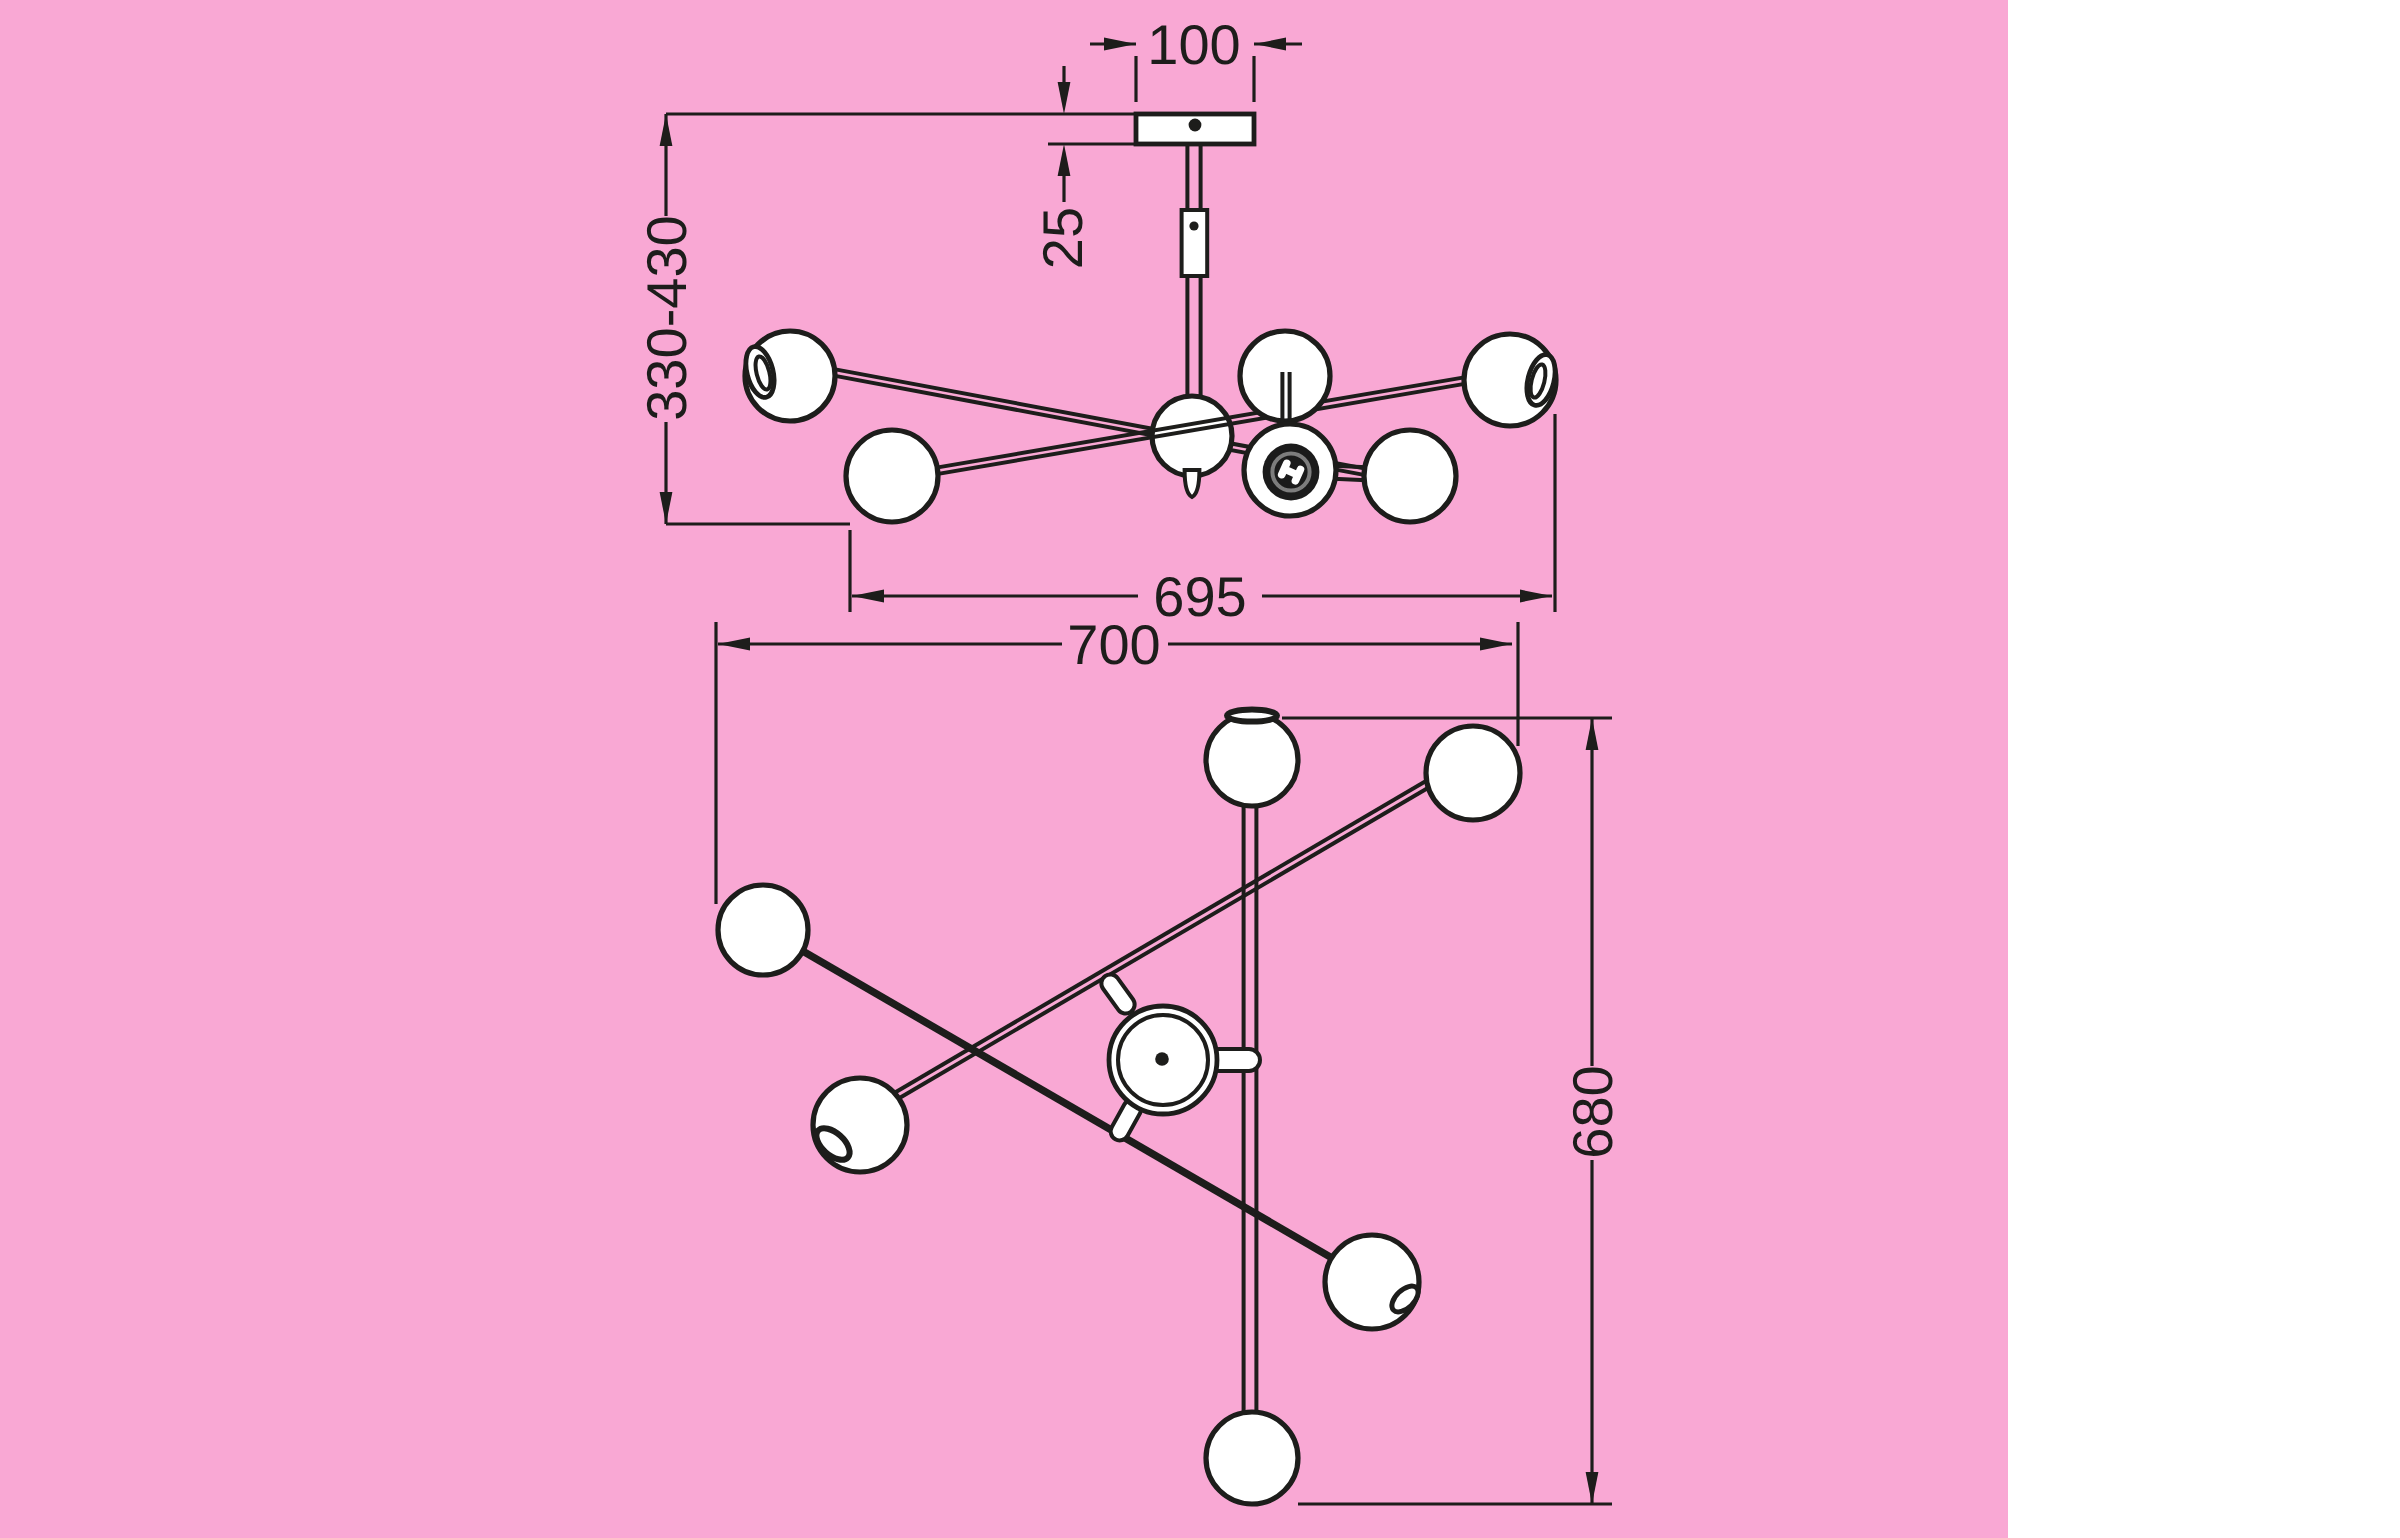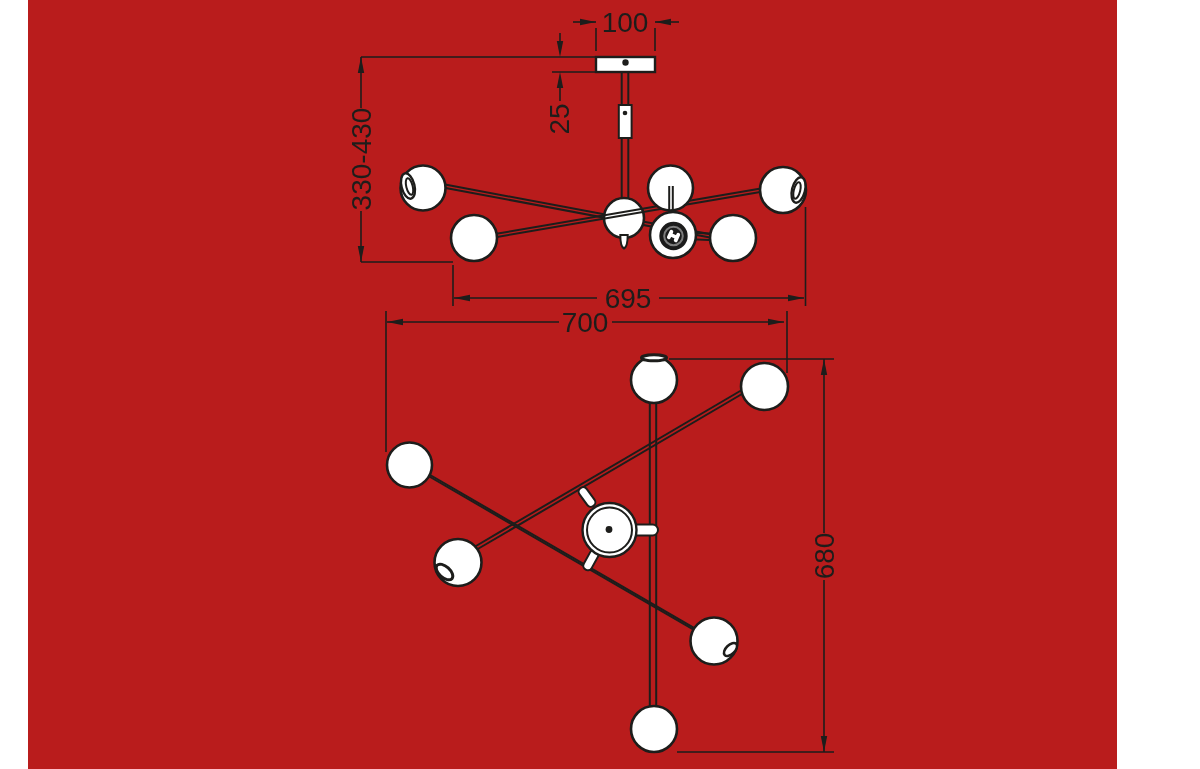--- a/index.html
+++ b/index.html
@@ -1,16 +1,16 @@
 <!DOCTYPE html>
 <html><head>
 <meta charset="utf-8">
 <style>
   html,body{margin:0;padding:0;background:#ffffff;}
-  .stage{width:1089px;height:769px;background:#b91c1c;position:relative;overflow:hidden;margin-left:28px;}
+  .stage{width:1004px;height:769px;background:#f9a8d4;position:relative;overflow:hidden;}
   svg{display:block;}
   .dim{stroke:#1d1d1b;stroke-width:1.6;fill:none;stroke-linecap:butt;}
   .arr{fill:#1d1d1b;stroke:none;}
   .obj{stroke:#1d1d1b;stroke-width:2.4;fill:#ffffff;}
   .obj-thick{stroke:#1d1d1b;stroke-width:2.6;fill:#ffffff;}
   .rod{stroke:#1d1d1b;stroke-width:2;fill:none;stroke-linecap:butt;}
   .thin{stroke:#1d1d1b;stroke-width:2;fill:#ffffff;}
   .dot{fill:#1d1d1b;stroke:none;}
   .dimtext{font-family:"Liberation Sans",sans-serif;font-size:28px;fill:#1d1d1b;text-anchor:middle;}
 </style>

